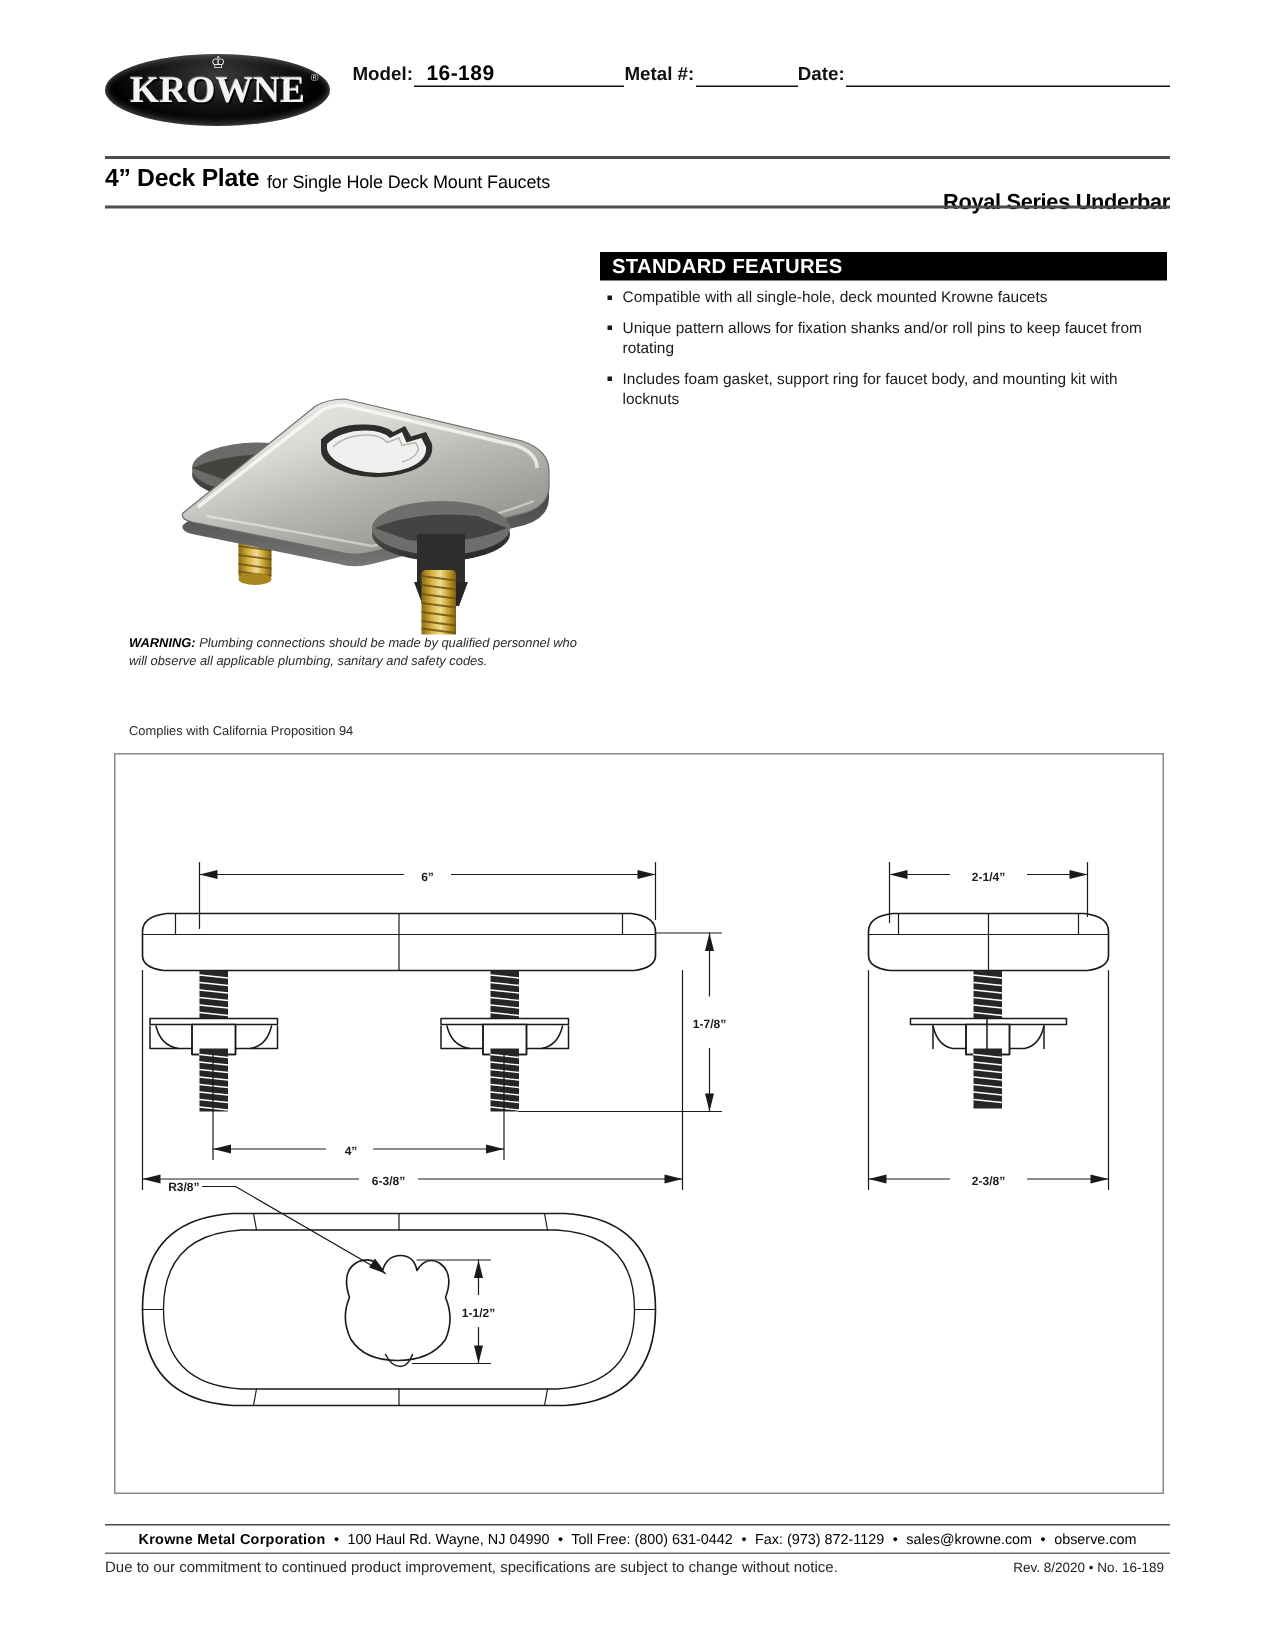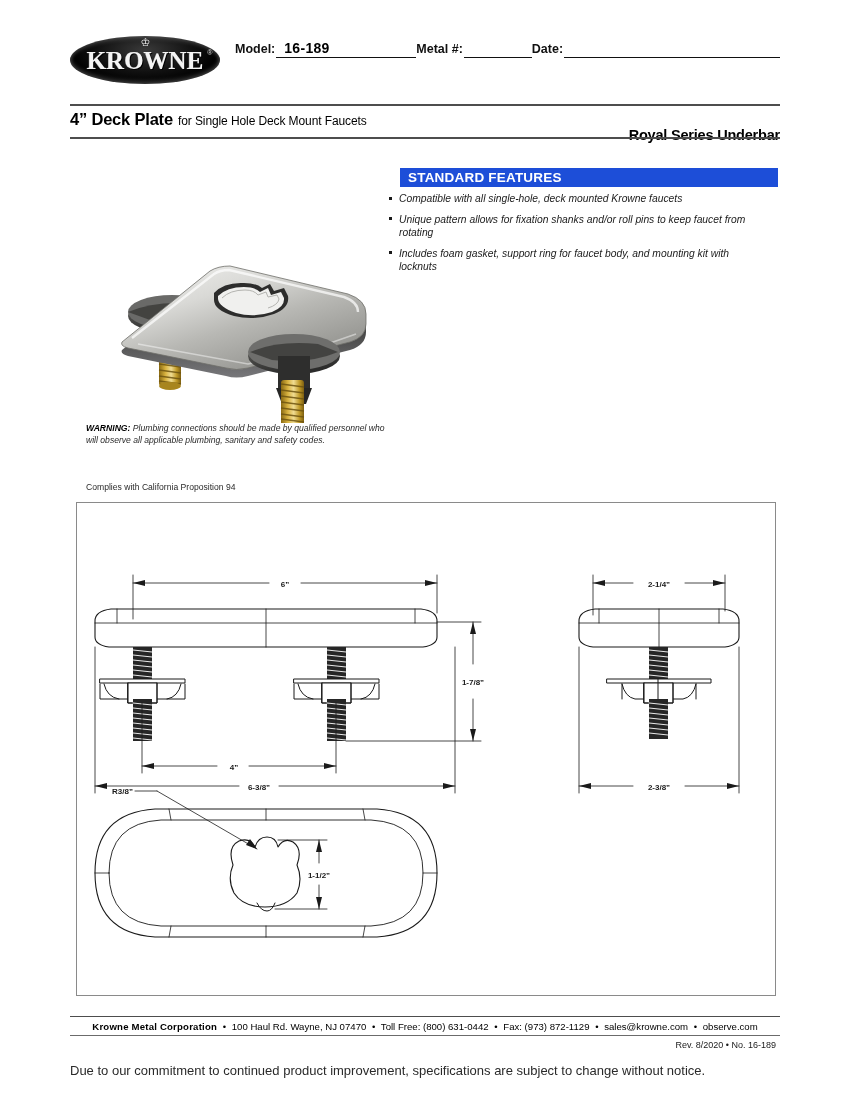--- a/index.html
+++ b/index.html
@@ -129,33 +129,32 @@
     left: 70px; top: 137px;
     width: 710px; height: 0;
     border-top: 2px solid #4d4d4d;
   }
 
   
   .sf-banner {
     position: absolute;
     left: 400px; top: 168px;
     width: 378px; height: 19px;
-    background: #1d4ed8;
+    background: #000000;
   }
   .sf-banner-text {
     position: absolute;
     left: 8px; top: 2px;
     font-size: 13.5px; font-weight: bold;
     color: #fff; letter-spacing: 0.2px;
   }
   .sf-list {
     position: absolute;
-    left: 388px; top: 192px;
+    left: 404px; top: 192px;
     width: 374px;
-    font-style: italic;
   }
   .sf-item {
     position: relative;
     padding-left: 11px;
     font-size: 10.3px;
     line-height: 13.5px;
     margin-bottom: 7px;
     color: #1a1a1a;
   }
   .sf-item::before {
@@ -224,23 +223,22 @@
   .footer-line .sep { padding: 0 3px; }
   .footer-rule-2 {
     position: absolute;
     left: 70px; top: 1035px;
     width: 710px; height: 0;
     border-top: 1.1px solid #6b6b6b;
   }
   .footer-note {
     position: absolute;
     left: 70px; top: 1040px;
-    font-size: 13px;
+    font-size: 10px;
     color: #2a2a2a;
-    margin-top: 23px;
   }
   .footer-rev {
     position: absolute;
     right: 74px; top: 1040px;
     font-size: 9px;
     color: #1a1a1a;
     white-space: nowrap;
   }
 </style>
 </head>
@@ -620,21 +618,21 @@
           <text x="242" y="375" text-anchor="middle" font-family="'Liberation Sans',sans-serif" font-size="8" font-weight="bold" fill="#1a1a1a" stroke="none">1-1/2”</text>
         </g>
       </g>
     </svg>
   </div>
 
   <div class="footer-rule-1"></div>
   <div class="footer-line">
     <span class="co">Krowne Metal Corporation</span>
     <span class="sep">•</span>
-    <span>100 Haul Rd. Wayne, NJ 07470</span>
+    <span>100 Haul Rd. Wayne, NJ 04990</span>
     <span class="sep">•</span>
     <span>Toll Free: (800) 631-0442</span>
     <span class="sep">•</span>
     <span>Fax: (973) 872-1129</span>
     <span class="sep">•</span>
     <span>sales@krowne.com</span>
     <span class="sep">•</span>
     <span>observe.com</span>
   </div>
   <div class="footer-rule-2"></div>

